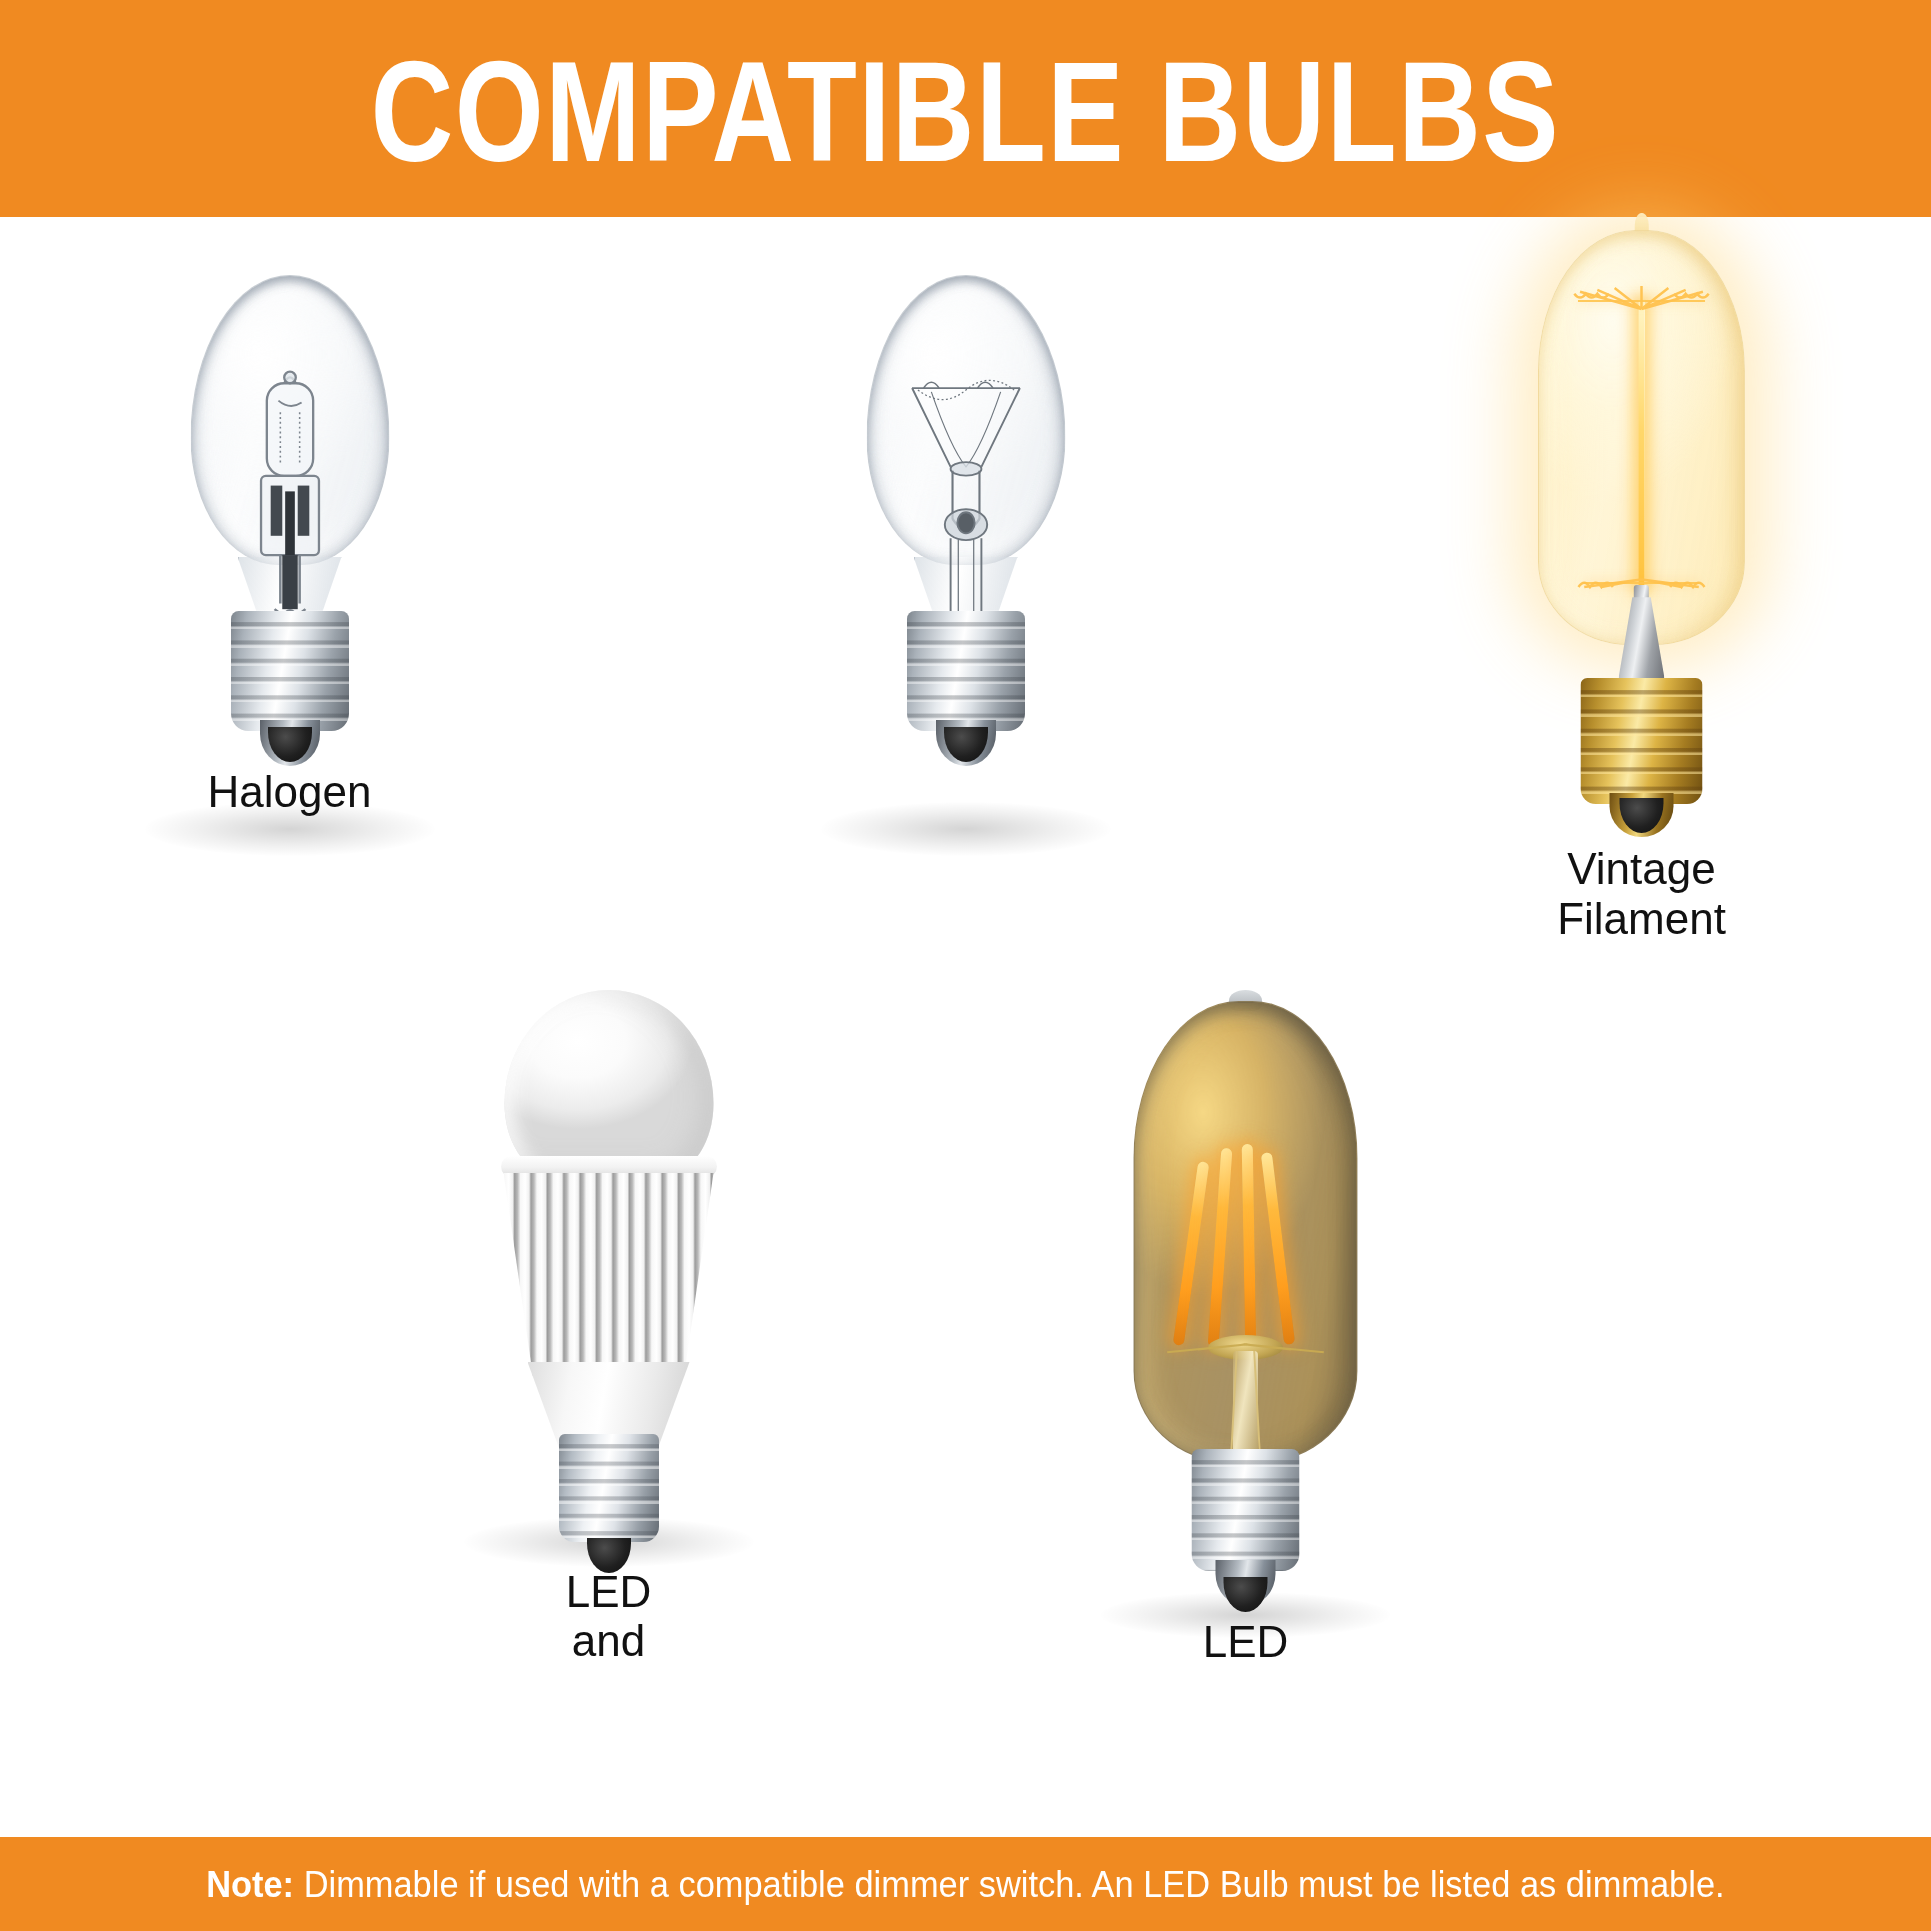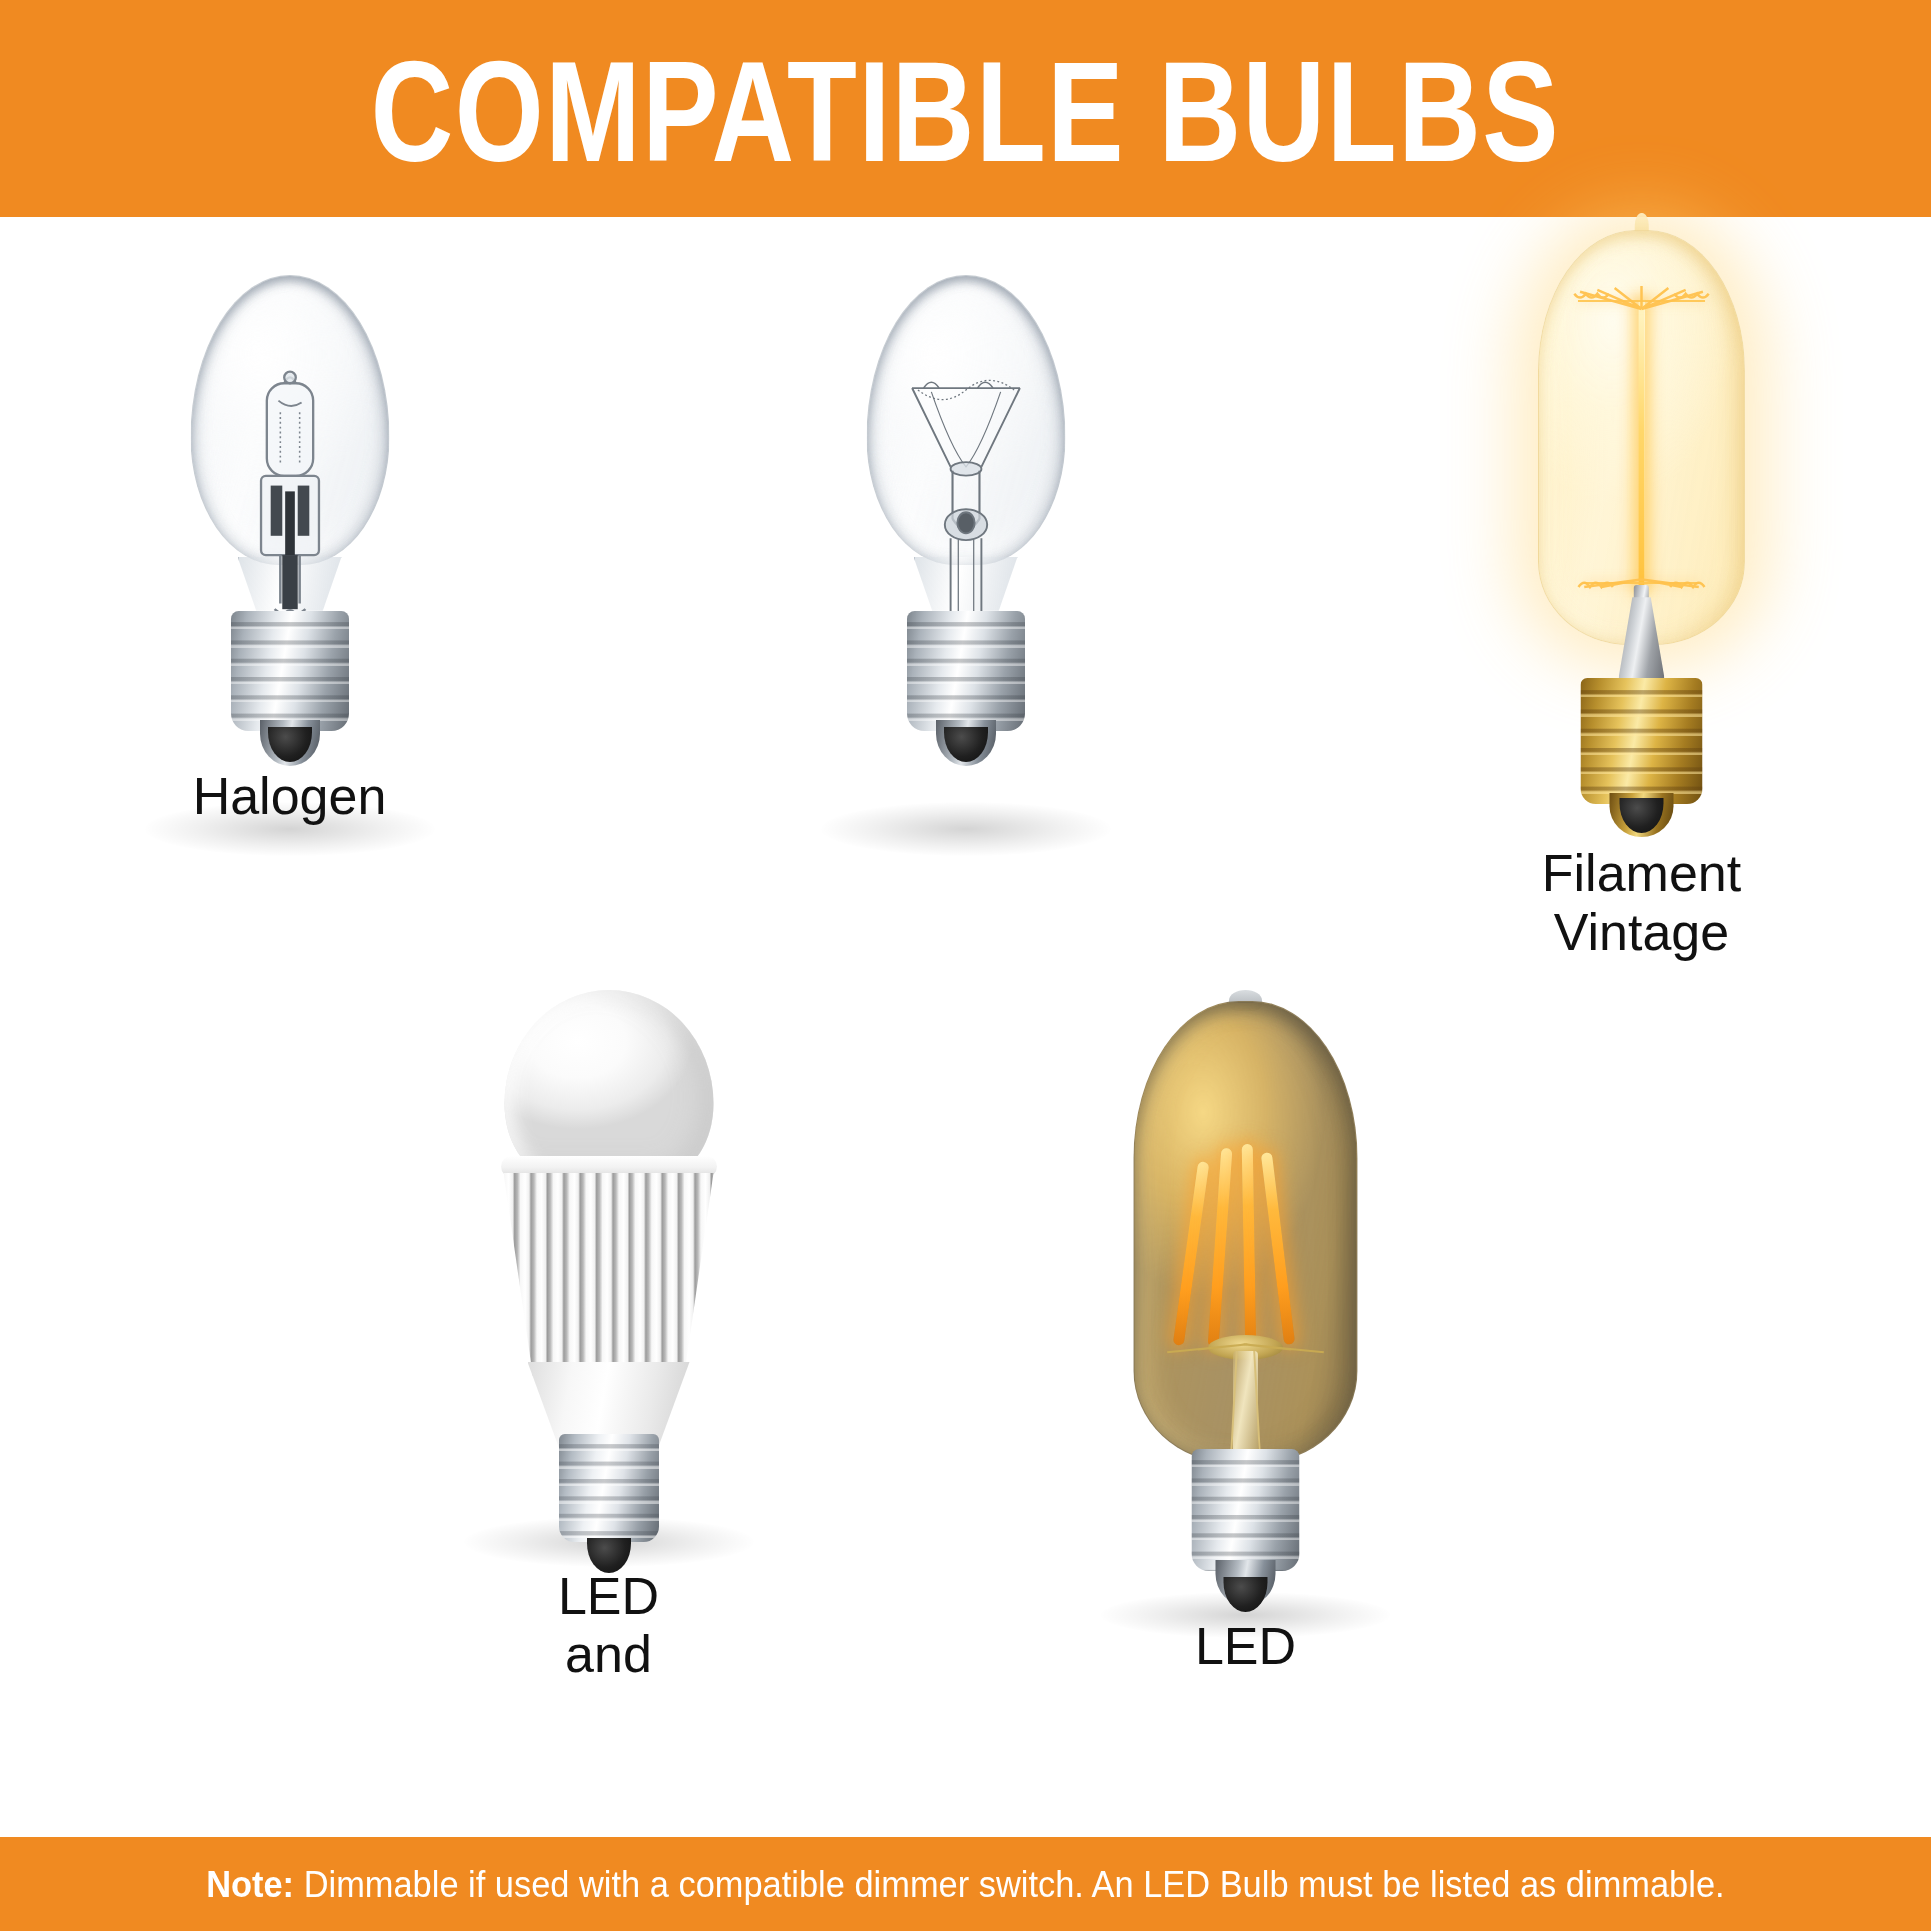--- a/index.html
+++ b/index.html
@@ -48,21 +48,21 @@
   
   .stage{
     position:absolute; left:0; top:217px; width:1931px; height:1620px;
   }
   .cell{ position:absolute; }
   .bulb-art{ position:absolute; left:50%; transform:translateX(-50%); top:0; }
   .caption{
     position:absolute; left:50%; transform:translateX(-50%);
     text-align:center;
     color:#111111;
-    font-size:52px;
+    font-size:44px;
     line-height:1.12;
     white-space:nowrap;
   }
   .caption .cl{ display:block; }
 
   
   .glass-shadow{
     position:absolute; left:50%; transform:translateX(-50%);
     border-radius:50%;
     background:radial-gradient(ellipse at center, rgba(0,0,0,0.17) 0%, rgba(0,0,0,0.06) 45%, rgba(0,0,0,0) 72%);
@@ -358,22 +358,22 @@
           <path d="M120 22 q6 -9 12 0 q6 -9 12 0 q6 -9 12 0"></path>
         </g>
       </svg>
       <div class="v-stem" style="top:378px; height:56px;"></div>
       <div class="v-stem-cone" style="top:390px;"></div>
 
       <div class="base-brass" style="top:471px;"></div>
       <div class="base-tip" style="top:591px;"></div>
     </div>
     <div class="caption" style="top:637px;">
+      <span class="cl">Vintage</span>
       <span class="cl">Filament</span>
-      <span class="cl">Vintage</span>
     </div>
   </div>
 
   <div class="cell" style="left:348px; top:763px; width:521px; height:830px;">
     <div class="bulb-art" style="width:290px; height:579px; top:0px;">
       <div class="glass-shadow" style="width:290px;height:50px;top:537px;"></div>
       <div class="led-dome" style="top:9.7px;"></div>
       <div class="led-collar" style="top:176px;"></div>
       <div class="led-fins" style="top:193px;"></div>
       <div class="led-body" style="top:382px;"></div>

